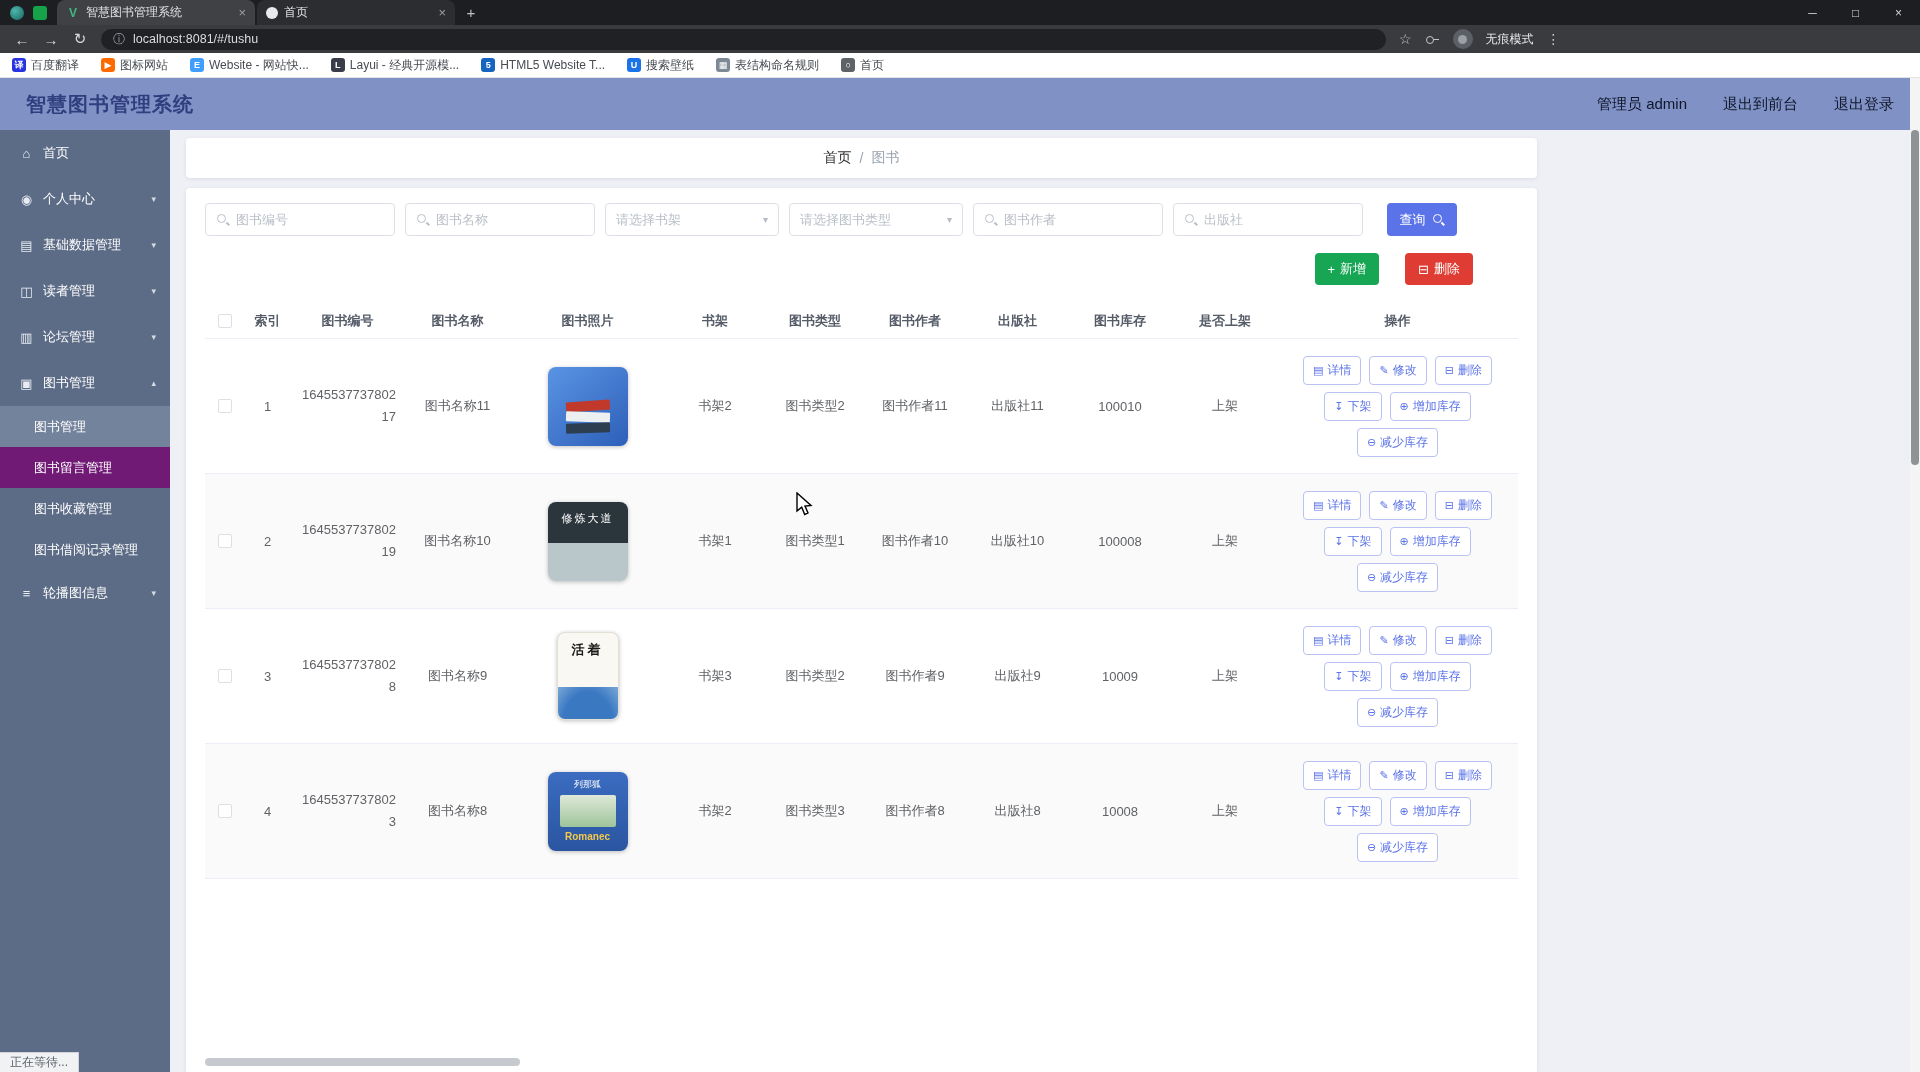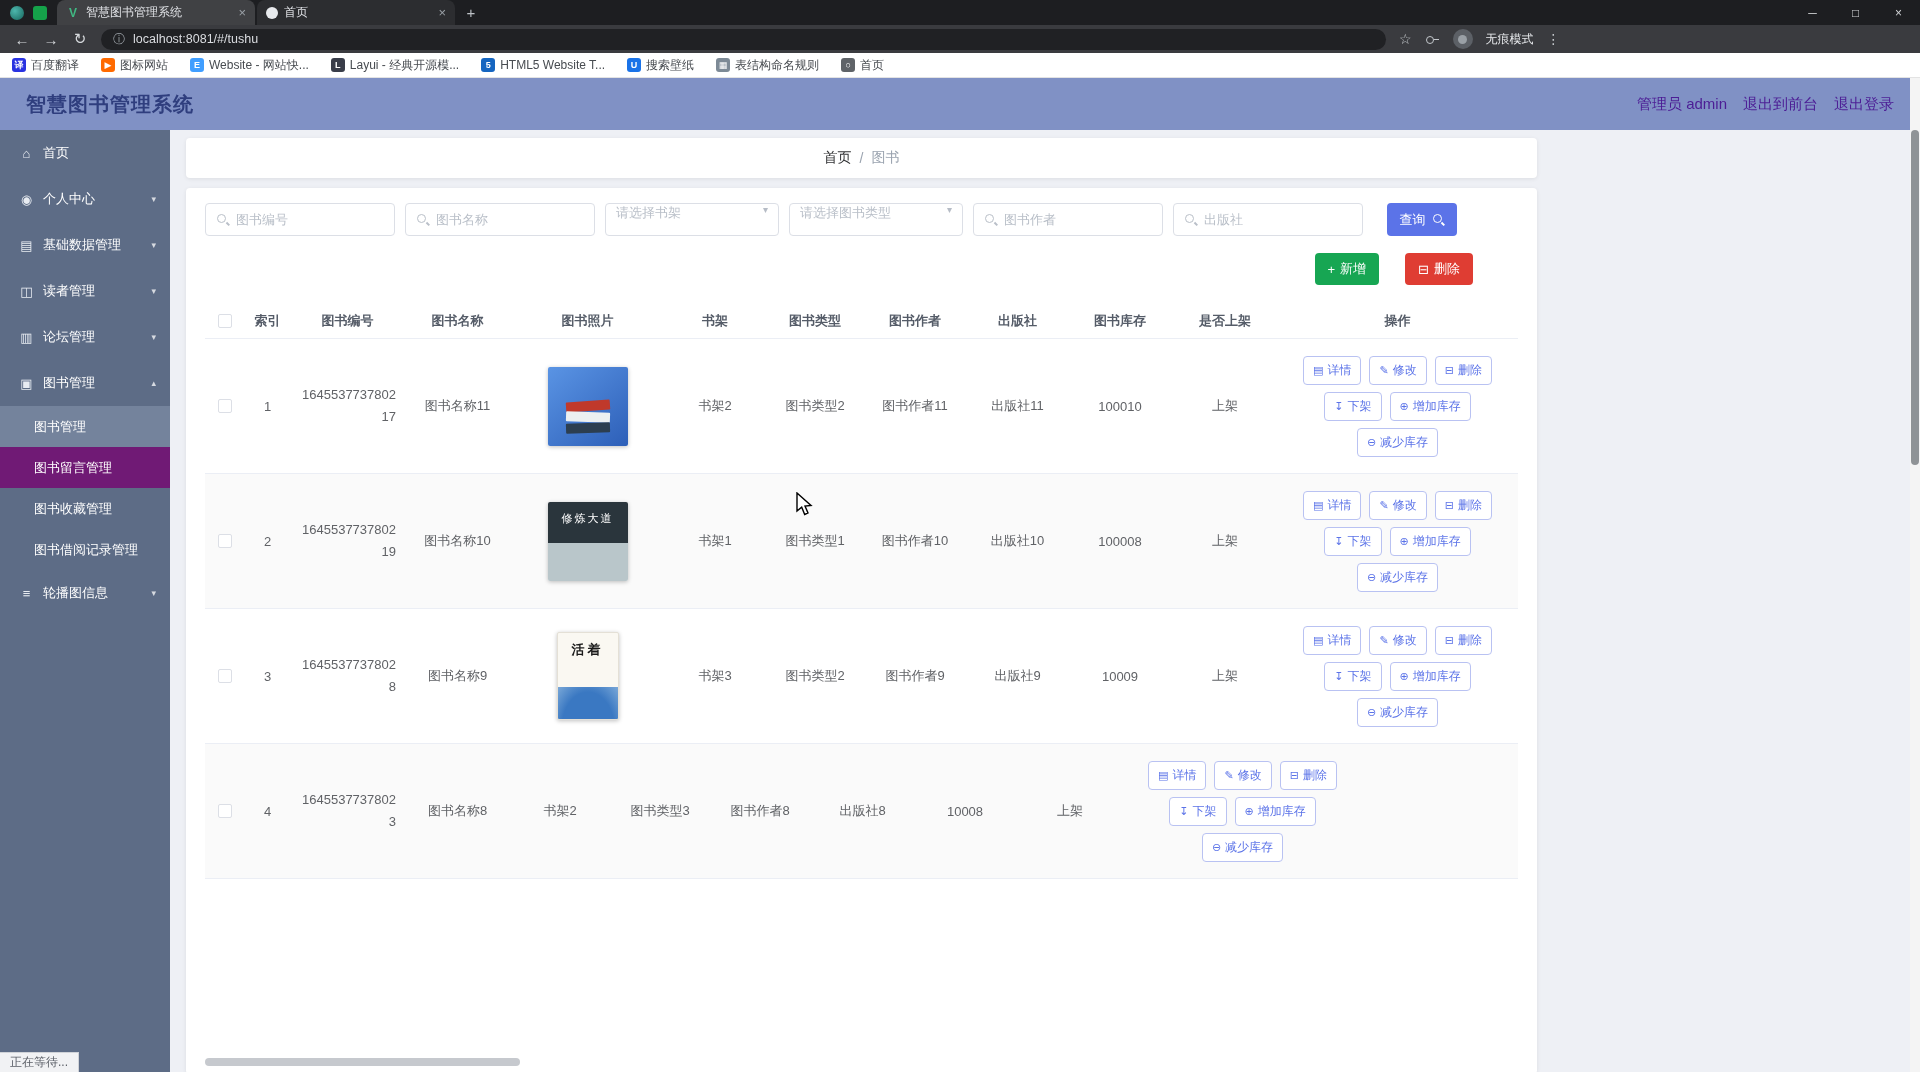--- a/index.html
+++ b/index.html
@@ -36,42 +36,42 @@
   .incog{font-size:12px;color:#e8eaed;white-space:nowrap}
   .dots{font-size:14px}
 
   .bookmarks{height:25px;background:#fff;display:flex;align-items:center;gap:22px;padding:0 12px;font-size:12px;color:#474b50;border-bottom:1px solid #e3e3e3}
   .bm{display:flex;align-items:center;gap:5px;white-space:nowrap}
   .bm-ic{width:14px;height:14px;border-radius:3px;color:#fff;font-size:9px;display:flex;align-items:center;justify-content:center;font-weight:bold}
 
   
   .app-header{height:52px;display:flex;align-items:center;padding:0 26px}
   .app-title{font-size:20px;font-weight:bold;color:#2f3e7e;letter-spacing:1px}
-  .header-right{margin-left:auto;display:flex;gap:16px;color:#4c1d95;font-size:15px}
+  .header-right{margin-left:auto;display:flex;gap:36px;color:#0f172a;font-size:15px}
   .hr-link{cursor:pointer;white-space:nowrap}
 
   .app-body{display:flex;height:942px}
   .sidebar{width:170px;color:#fff;font-size:13px;flex-shrink:0}
   .s-item{height:46px;display:flex;align-items:center;gap:9px;padding:0 14px 0 19px}
   .s-ic{font-size:13px;color:#e8ecf2;width:15px;text-align:center}
   .s-label{flex:1;white-space:nowrap}
   .s-chev{font-size:9px;color:rgba(255,255,255,.75)}
   .s-sub{height:41px;display:flex;align-items:center;padding-left:34px;white-space:nowrap}
 
   .main{flex:1;padding:8px 0 0 16px;position:relative}
   .crumb-card{width:1351px;height:40px;background:#fff;border-radius:4px;box-shadow:0 1px 4px rgba(0,0,0,.08);display:flex;align-items:center;justify-content:center;gap:8px;font-size:14px}
   .crumb-home{color:#303133}
   .crumb-sep,.crumb-cur{color:#9aa3af}
   .content-card{width:1351px;height:886px;margin-top:10px;background:#fff;border-radius:4px;box-shadow:0 1px 4px rgba(0,0,0,.08);padding:15px 19px;position:relative}
 
   .filters{display:flex;align-items:center;gap:10px}
   .f-input{width:190px;height:33px;border:1px solid #dcdfe6;border-radius:4px;display:flex;align-items:center;gap:7px;padding:0 10px;color:#b9bfc8;background:#fff}
   .f-input input{border:none;outline:none;flex:1;min-width:0;font-size:13px;color:#606266;font-family:inherit;background:transparent}
   .f-input input::placeholder{color:#b9bfc8}
-  .f-select{width:174px;height:33px;border:1px solid #dcdfe6;border-radius:4px;display:flex;justify-content:space-between;padding:0 10px;font-size:13px;color:#b9bfc8}
+  .f-select{width:174px;height:33px;border:1px solid #dcdfe6;border-radius:4px;display:flex;align-items:center;justify-content:space-between;padding:0 10px;font-size:13px;color:#b9bfc8}
   .f-chev{font-size:10px;color:#b6bcc6}
   .btn-search{margin-left:14px;width:70px;height:33px;border:none;border-radius:4px;color:#fff;font-size:13px;display:flex;align-items:center;justify-content:center;gap:6px;font-family:inherit;cursor:pointer}
   .mag{position:relative;width:13px;height:13px;flex-shrink:0;display:inline-block}
   .mag::before{content:"";position:absolute;left:1px;top:1px;width:7px;height:7px;border:1.5px solid currentColor;border-radius:50%}
   .mag::after{content:"";position:absolute;left:9.5px;top:9.5px;width:4px;height:1.6px;background:currentColor;transform:rotate(45deg)}
 
   .action-row{display:flex;justify-content:flex-end;gap:26px;margin-top:17px;padding-right:45px}
   .btn-add,.btn-del{height:32px;padding:0 13px;border:none;border-radius:4px;color:#fff;font-size:13px;display:flex;align-items:center;gap:5px;font-family:inherit;cursor:pointer}
 
   .table{margin-top:18px;font-size:13px;color:#606266}
@@ -84,21 +84,21 @@
   .col-photo{width:155px}.col-shelf{width:100px}.col-type{width:100px}.col-author{width:100px}
   .col-pub{width:105px}.col-stock{width:100px}.col-status{width:110px}.col-ops{width:235px}
   .code-text{width:97px;word-break:break-all;line-height:1.7;text-align:right}
   .checkbox{width:14px;height:14px;border:1px solid #dcdfe6;border-radius:2px;background:#fff;display:inline-block}
 
   .ops{display:flex;flex-direction:column;gap:7px;align-items:center}
   .ops-line{display:flex;gap:8px;justify-content:center}
   .op-btn{display:inline-flex;align-items:center;gap:4px;padding:5px 9px;border:1px solid #b9c2f2;border-radius:4px;background:#fff;color:#5b73e8;font-size:12px;font-family:inherit;cursor:pointer;white-space:nowrap}
   .op-ic{font-size:11px}
 
-  .cover{position:relative;overflow:hidden;margin:0 auto;box-shadow:0 1px 4px rgba(0,0,0,.25);border-radius:2px}
+  .cover{position:relative;overflow:hidden;margin:0 auto;box-shadow:0 1px 4px rgba(0,0,0,.25);border-radius:8px}
   .cover-1{width:80px;height:79px;background:linear-gradient(140deg,#5a94e4,#2d5fb8)}
   .cover-1 .bk{position:absolute;left:18px;height:10px;width:44px;border-radius:1px}
   .cover-1 .b1{top:34px;background:#c0392b;transform:rotate(-4deg)}
   .cover-1 .b2{top:45px;background:#ecf0f1;transform:rotate(2deg)}
   .cover-1 .b3{top:56px;background:#2c3e50;transform:rotate(-2deg)}
   .cover-2{width:80px;height:79px;background:linear-gradient(#2a353c 52%,#b9c6ca 52%)}
   .cover-2 .cap{position:absolute;top:9px;left:0;right:0;text-align:center;color:#fff;font-size:11px;letter-spacing:2px}
   .cover-3{width:62px;height:88px;background:#faf8f2;border:1px solid #e4e0d6}
   .cover-3 .cap{margin-top:8px;text-align:center;color:#1a1a1a;font-size:13px;font-weight:bold;letter-spacing:3px}
   .cover-3 .wave{position:absolute;bottom:0;left:0;right:0;height:32px;background:radial-gradient(ellipse at 50% 130%,#3a78c2 62%,#7aa8d8)}
@@ -495,20 +495,27 @@
 
           <div class="tr body striped">
             <div class="td col-cb">
                 <span class="checkbox"></span>
               </div>
             <div class="td col-idx">4</div>
             <div class="td col-code">
                 <span class="code-text">16455377378023</span>
               </div>
             <div class="td col-name">图书名称8</div>
+            <div class="td col-photo">
+              <div class="cover cover-4">
+                <div class="cap-top">列那狐</div>
+                <div class="illus"></div>
+                <div class="cap">Romanec</div>
+              </div>
+            </div>
             <div class="td col-shelf">书架2</div>
             <div class="td col-type">图书类型3</div>
             <div class="td col-author">图书作者8</div>
             <div class="td col-pub">出版社8</div>
             <div class="td col-stock">10008</div>
             <div class="td col-status">上架</div>
             <div class="td col-ops">
               <div class="ops">
                 <div class="ops-line">
                   <button class="op-btn">

